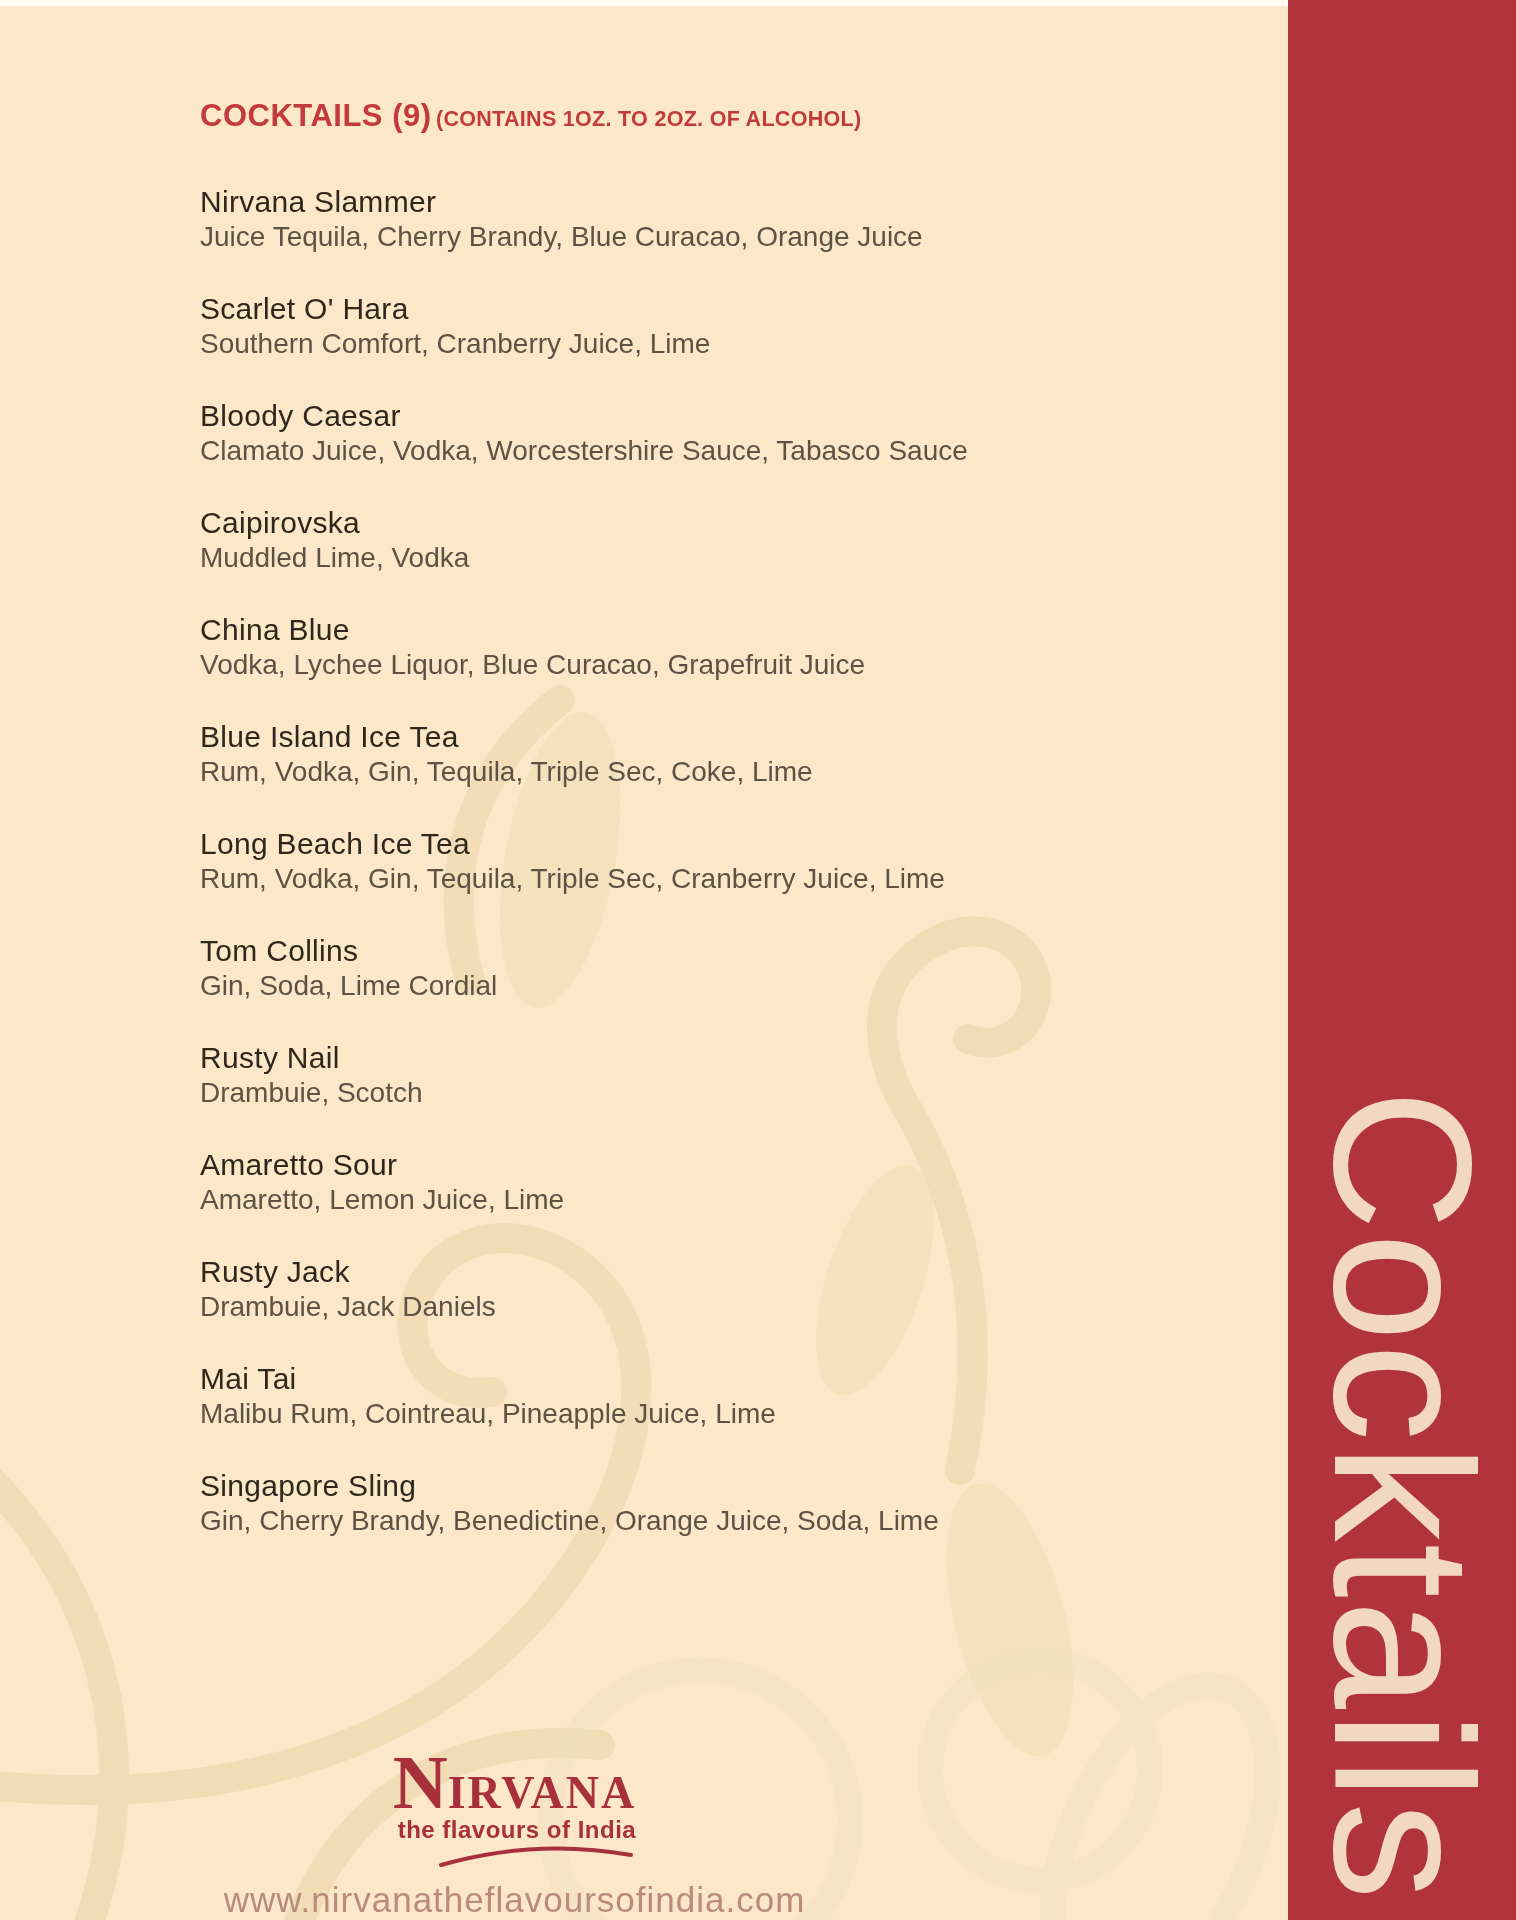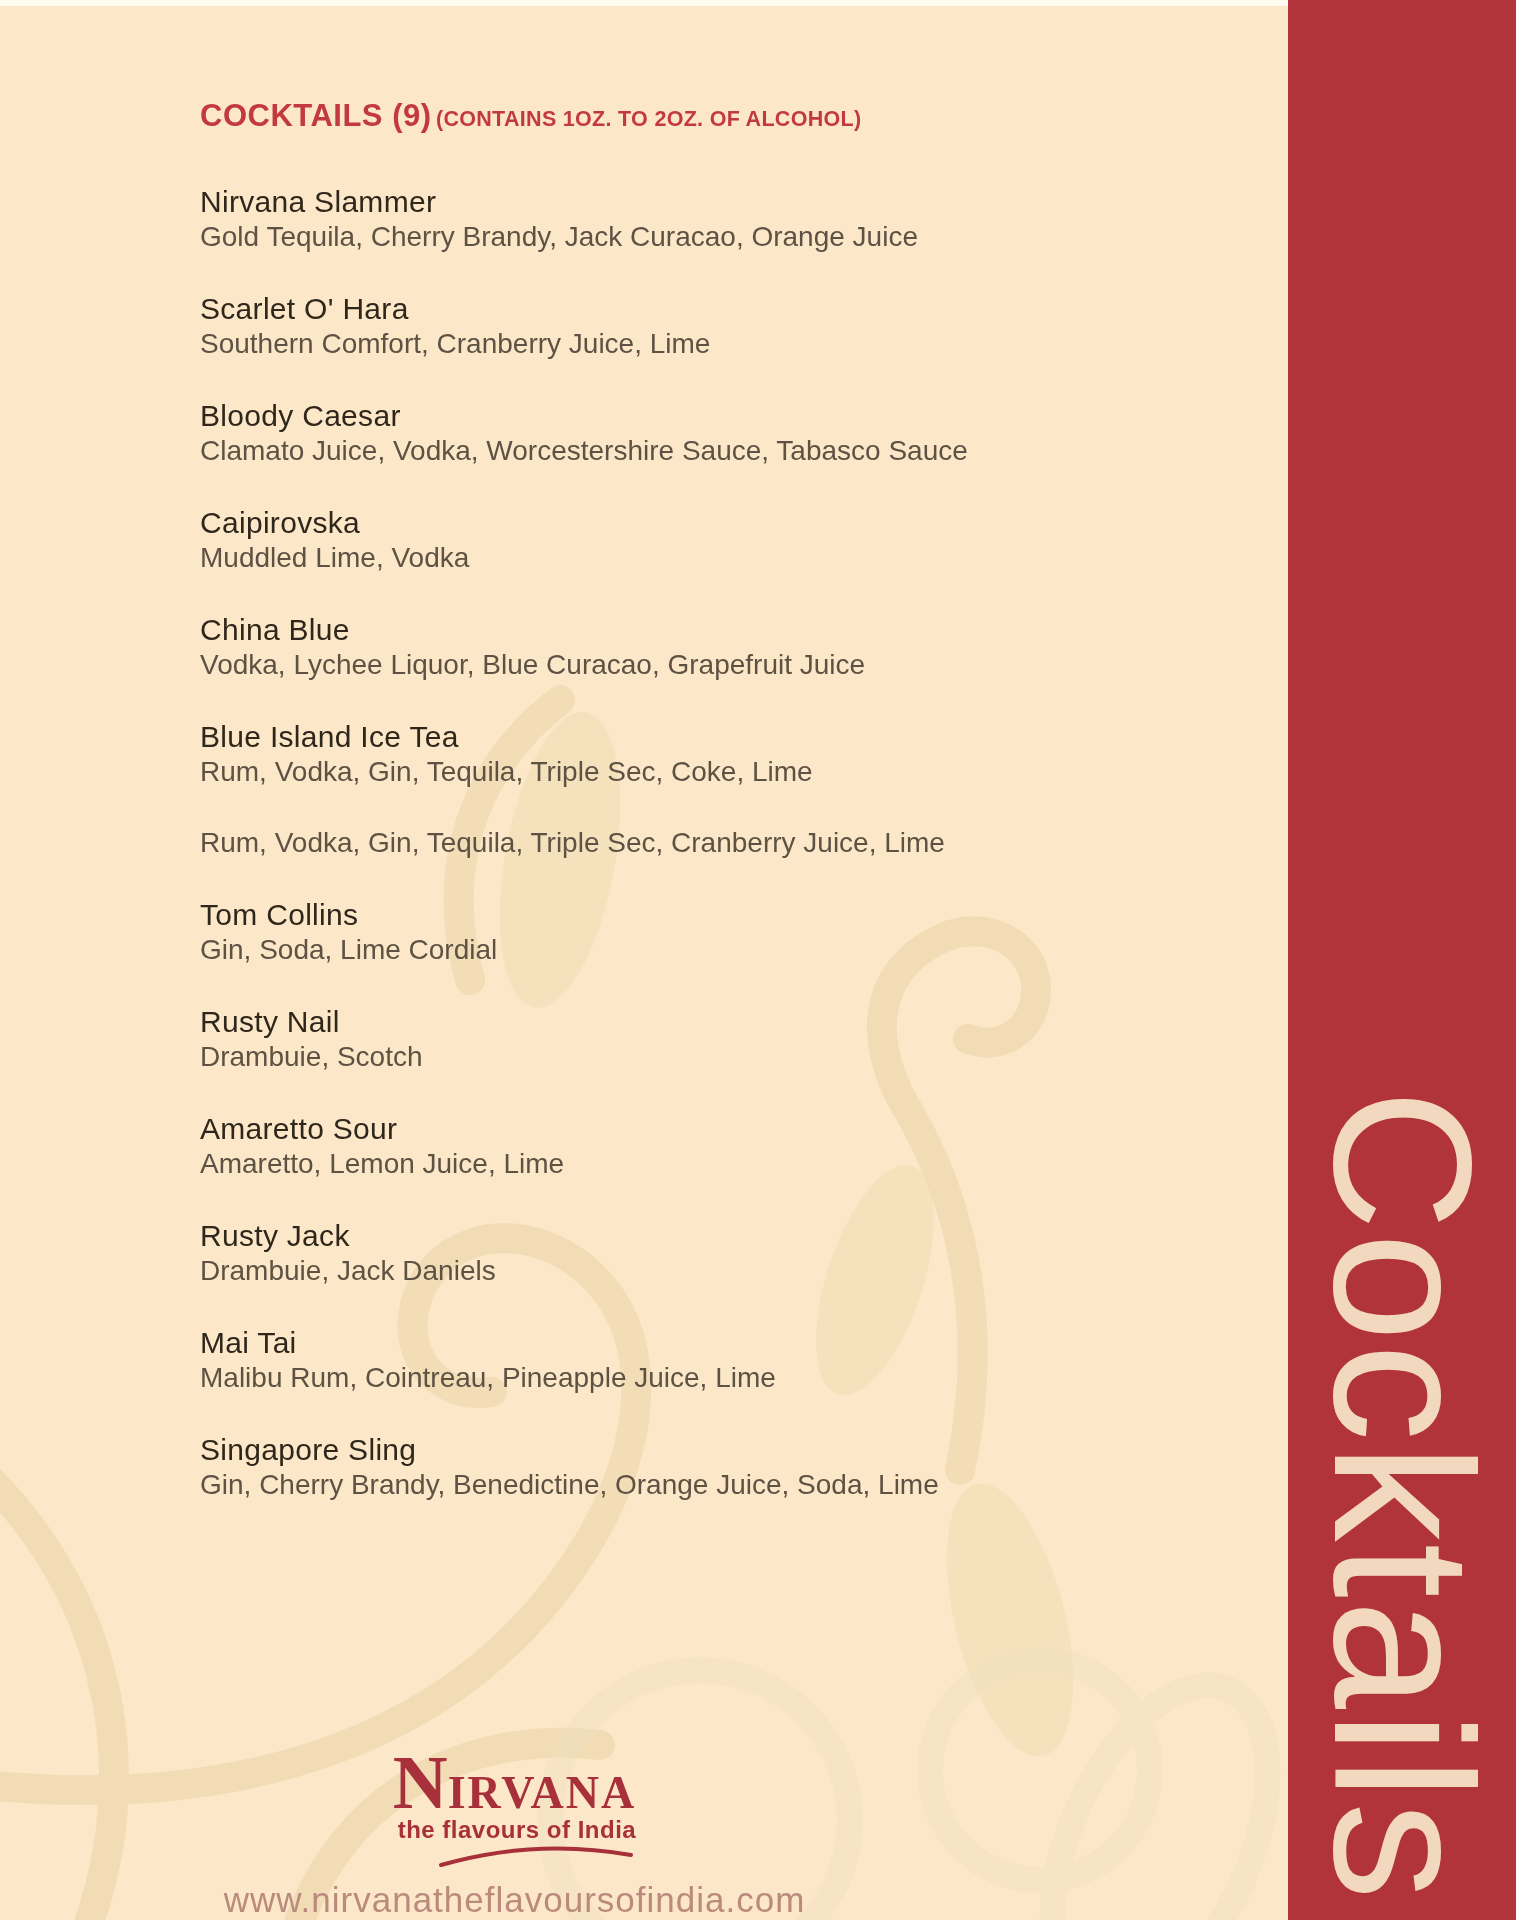--- a/index.html
+++ b/index.html
@@ -75,21 +75,21 @@
 
   <div class="content">
     <div class="menu-header">
       <span class="title">COCKTAILS (9)</span>
       <span class="subtitle">(CONTAINS 1OZ. TO 2OZ. OF ALCOHOL)</span>
     </div>
 
     <div class="items" id="cocktail-list">
       <div class="item">
         <div class="item-name">Nirvana Slammer</div>
-        <div class="item-ingredients">Gold Tequila, Cherry Brandy, Jack Curacao, Orange Juice</div>
+        <div class="item-ingredients">Juice Tequila, Cherry Brandy, Blue Curacao, Orange Juice</div>
       </div>
 
       <div class="item">
         <div class="item-name">Scarlet O' Hara</div>
         <div class="item-ingredients">Southern Comfort, Cranberry Juice, Lime</div>
       </div>
 
       <div class="item">
         <div class="item-name">Bloody Caesar</div>
         <div class="item-ingredients">Clamato Juice, Vodka, Worcestershire Sauce, Tabasco Sauce</div>
@@ -104,20 +104,21 @@
         <div class="item-name">China Blue</div>
         <div class="item-ingredients">Vodka, Lychee Liquor, Blue Curacao, Grapefruit Juice</div>
       </div>
 
       <div class="item">
         <div class="item-name">Blue Island Ice Tea</div>
         <div class="item-ingredients">Rum, Vodka, Gin, Tequila, Triple Sec, Coke, Lime</div>
       </div>
 
       <div class="item">
+        <div class="item-name">Long Beach Ice Tea</div>
         <div class="item-ingredients">Rum, Vodka, Gin, Tequila, Triple Sec, Cranberry Juice, Lime</div>
       </div>
 
       <div class="item">
         <div class="item-name">Tom Collins</div>
         <div class="item-ingredients">Gin, Soda, Lime Cordial</div>
       </div>
 
       <div class="item">
         <div class="item-name">Rusty Nail</div>

